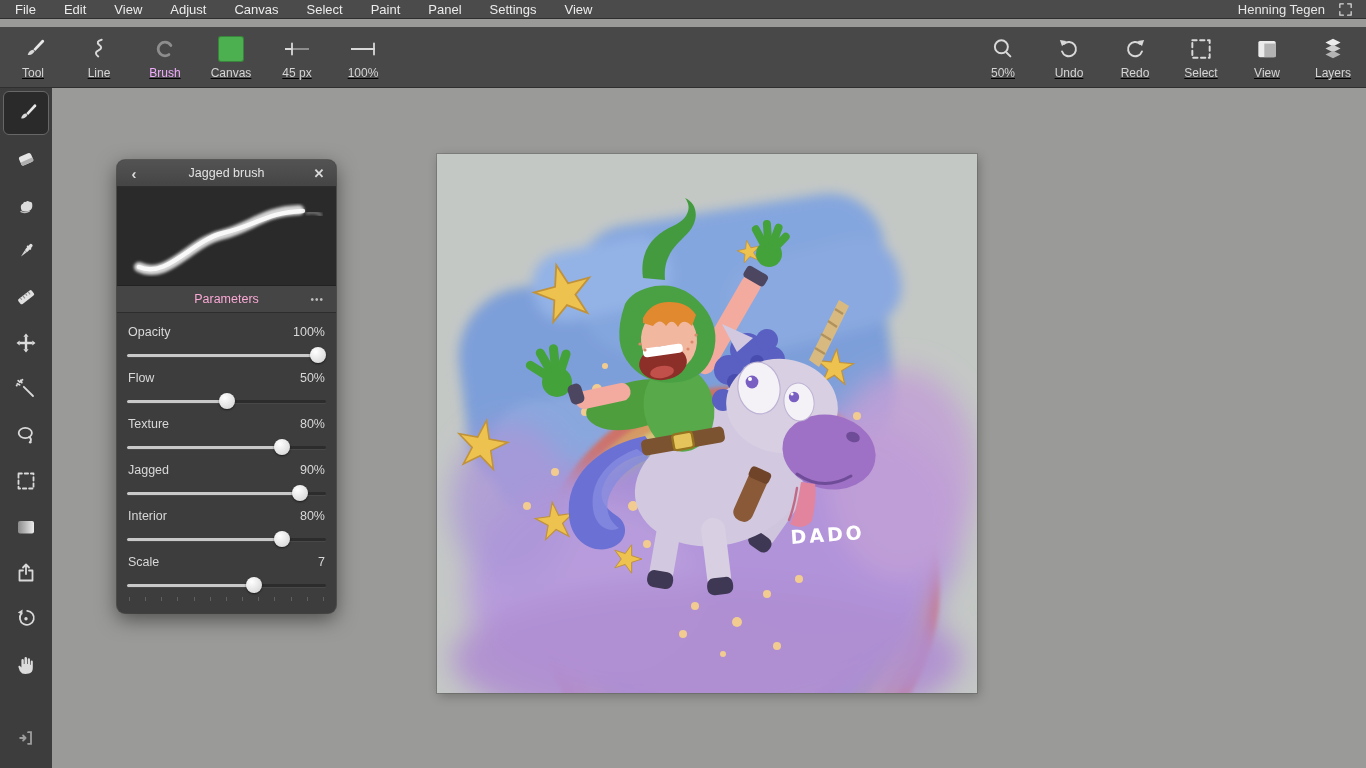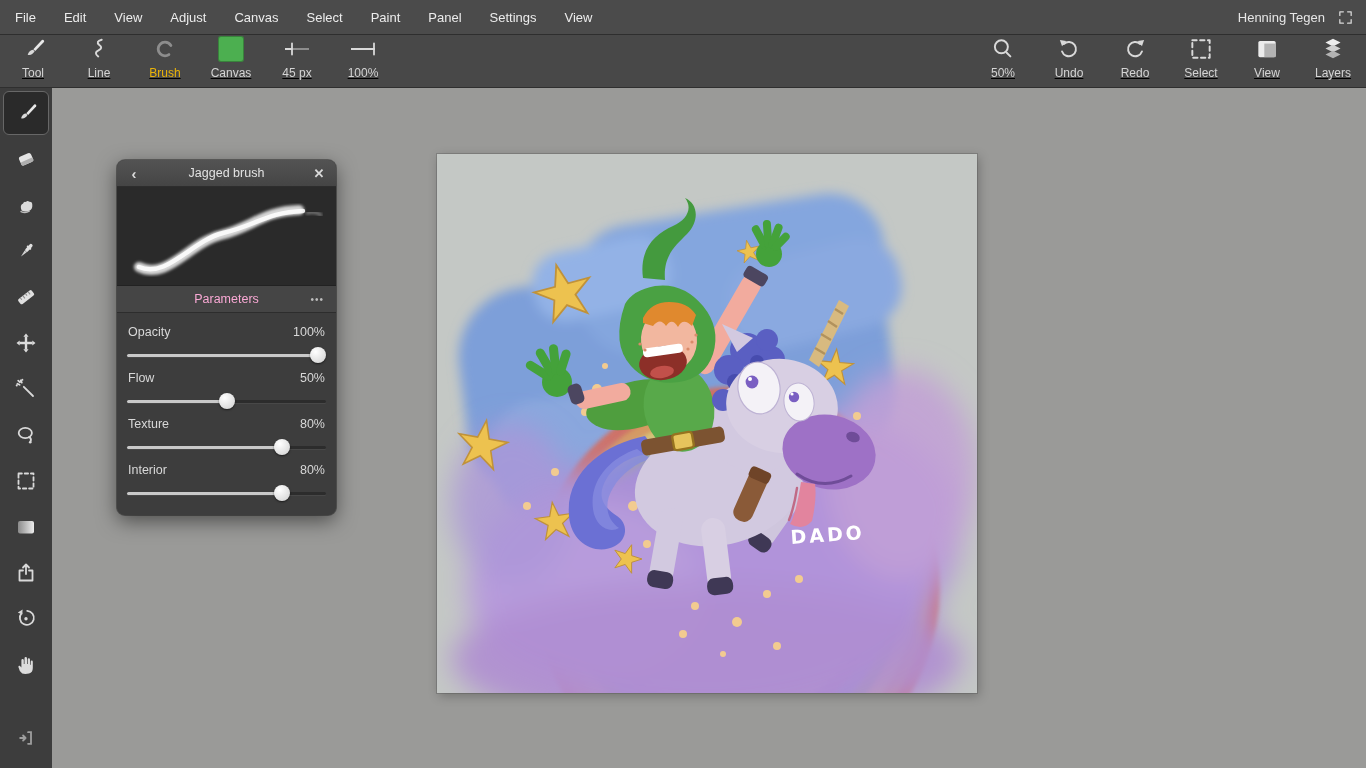--- a/index.html
+++ b/index.html
@@ -1,39 +1,39 @@
 <!DOCTYPE html>
 <html><head>
 <meta charset="utf-8">
 <style>
   * { margin:0; padding:0; box-sizing:border-box; }
   html,body { width:1366px; height:768px; overflow:hidden; background:#9a9a98;
               font-family:"Liberation Sans", sans-serif; }
   .stage { position:relative; width:1366px; height:768px; background:#9a9a98; }
 
   
-  .menubar { position:absolute; left:0; top:0; width:1366px; height:35px;
+  .menubar { position:absolute; left:0; top:0; width:1366px; height:19px;
              background:#4b4b4b; display:flex; align-items:center;
              border-bottom:1px solid #2e2e2e; z-index:40; }
   .menubar .menu-item { color:#ececec; font-size:13px; padding:0 14px; height:27px;
              line-height:27px; cursor:default; }
   .menubar .menu-item:first-child { padding-left:15px; }
   .menubar .spacer { flex:1; }
   .menubar .user { color:#e6e6e6; font-size:13px; margin-right:12px; }
   .menubar .fs { width:17px; height:17px; margin-right:12px; }
 
   
   .toolbar { position:absolute; left:0; top:27px; width:1366px; height:61px;
              background:#484848; border-bottom:1px solid #2f2f2f; display:flex;
              align-items:stretch; z-index:39; }
   .tb-item { width:66px; display:flex; flex-direction:column; align-items:center;
              justify-content:flex-start; padding-top:7px; cursor:default;text-decoration:underline; }
   .tb-item .ic { height:30px; display:flex; align-items:center; justify-content:center; }
   .tb-item .lb { font-size:12px; color:#d4d4d4; margin-top:2px; }
-  .tb-item.disabled .lb { color:#eab308; }
+  .tb-item.disabled .lb { color:#f0abfc; }
   .toolbar .spacer { flex:1; }
   .swatch { width:26px; height:26px; border-radius:3px; background:#4caf50;
             box-shadow:inset 0 0 0 1px rgba(0,0,0,.25); }
 
   
   .toolcol { position:absolute; left:0; top:88px; width:52px; height:680px;
              background:#3d3d3d; display:flex; flex-direction:column;
              align-items:center; padding-top:2px; z-index:38; }
   .tool-btn { width:46px; height:44px; margin:1px 0; display:flex; align-items:center;
               justify-content:center; border-radius:6px; border:1px solid transparent; }
@@ -582,29 +582,66 @@
           <span class="slabel">Texture</span>
           <span class="svalue">80%</span>
         </div>
         <div class="track-zone">
           <div class="track"></div>
             <div class="fill" style="width: 78%;"></div>
           <div class="handle" style="left: 78%;"></div>
         </div>
       </div>
 
+      <div class="srow">
+        <div class="lrow">
+          <span class="slabel">Jagged</span>
+          <span class="svalue">90%</span>
+        </div>
+        <div class="track-zone">
+          <div class="track"></div>
+            <div class="fill" style="width: 87%;"></div>
+          <div class="handle" style="left: 87%;"></div>
+        </div>
+      </div>
 
       <div class="srow">
         <div class="lrow">
           <span class="slabel">Interior</span>
           <span class="svalue">80%</span>
         </div>
         <div class="track-zone">
           <div class="track"></div>
             <div class="fill" style="width: 78%;"></div>
           <div class="handle" style="left: 78%;"></div>
         </div>
       </div>
 
+      <div class="srow">
+        <div class="lrow">
+          <span class="slabel">Scale</span>
+          <span class="svalue">7</span>
+        </div>
+        <div class="track-zone">
+          <div class="track"></div>
+            <div class="fill" style="width: 64%;"></div>
+          <div class="handle" style="left: 64%;"></div>
+        </div>
+        <div class="ticks">
+          <i></i>
+            <i></i>
+            <i></i>
+            <i></i>
+            <i></i>
+            <i></i>
+            <i></i>
+            <i></i>
+            <i></i>
+            <i></i>
+            <i></i>
+            <i></i>
+            <i></i>
+        </div>
+      </div>
 
     </div>
   </div>
 </div>
 
 </body></html>

